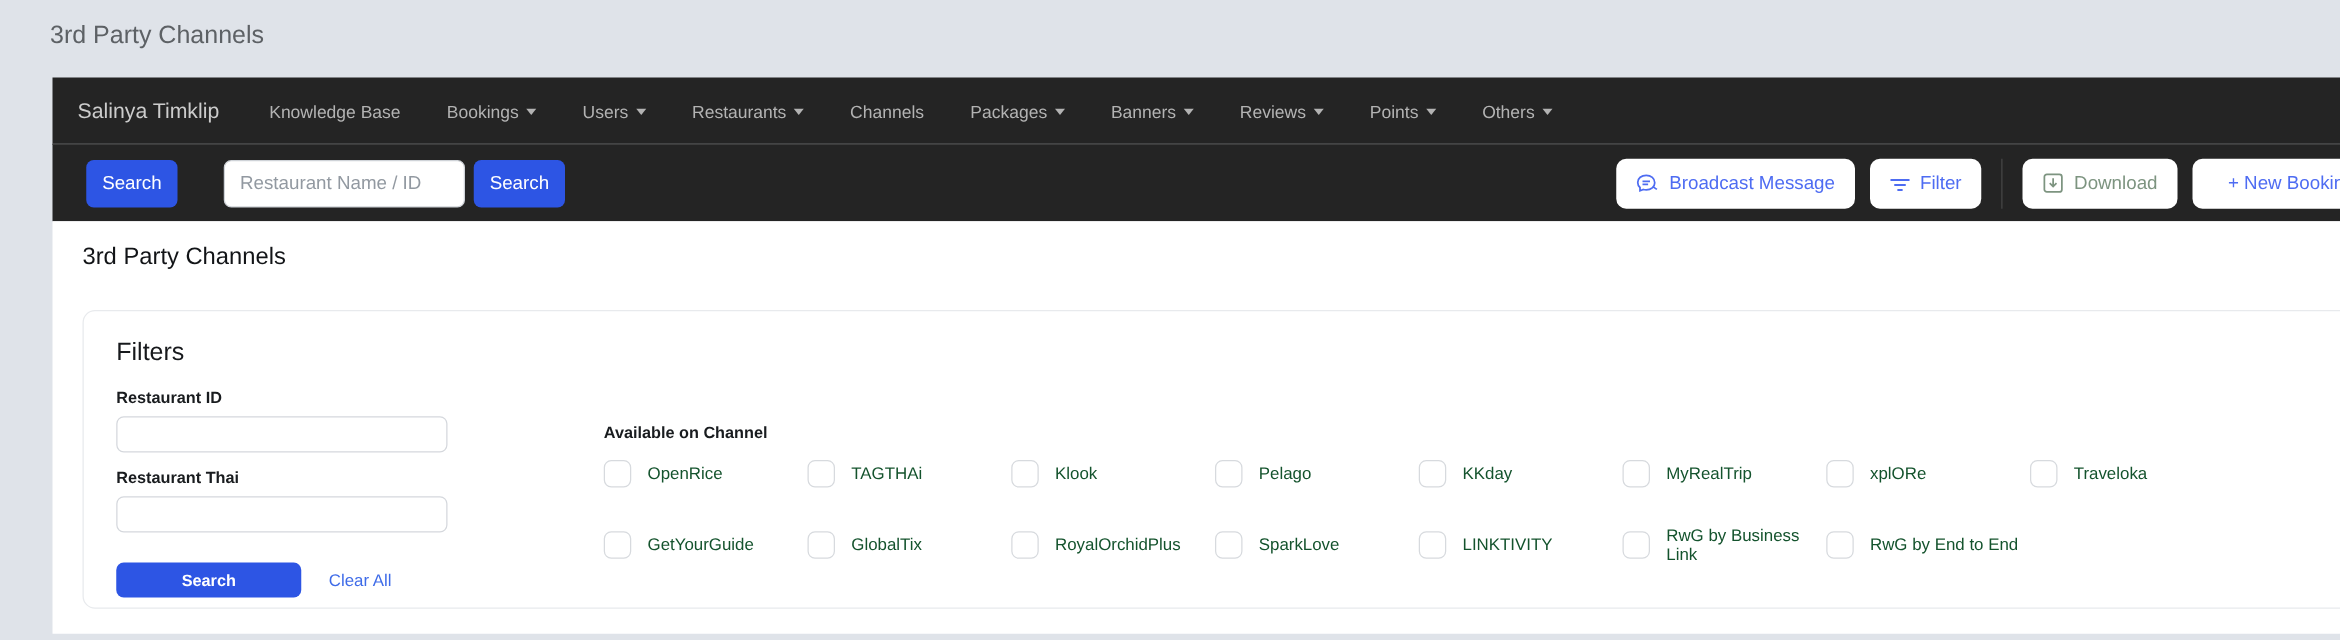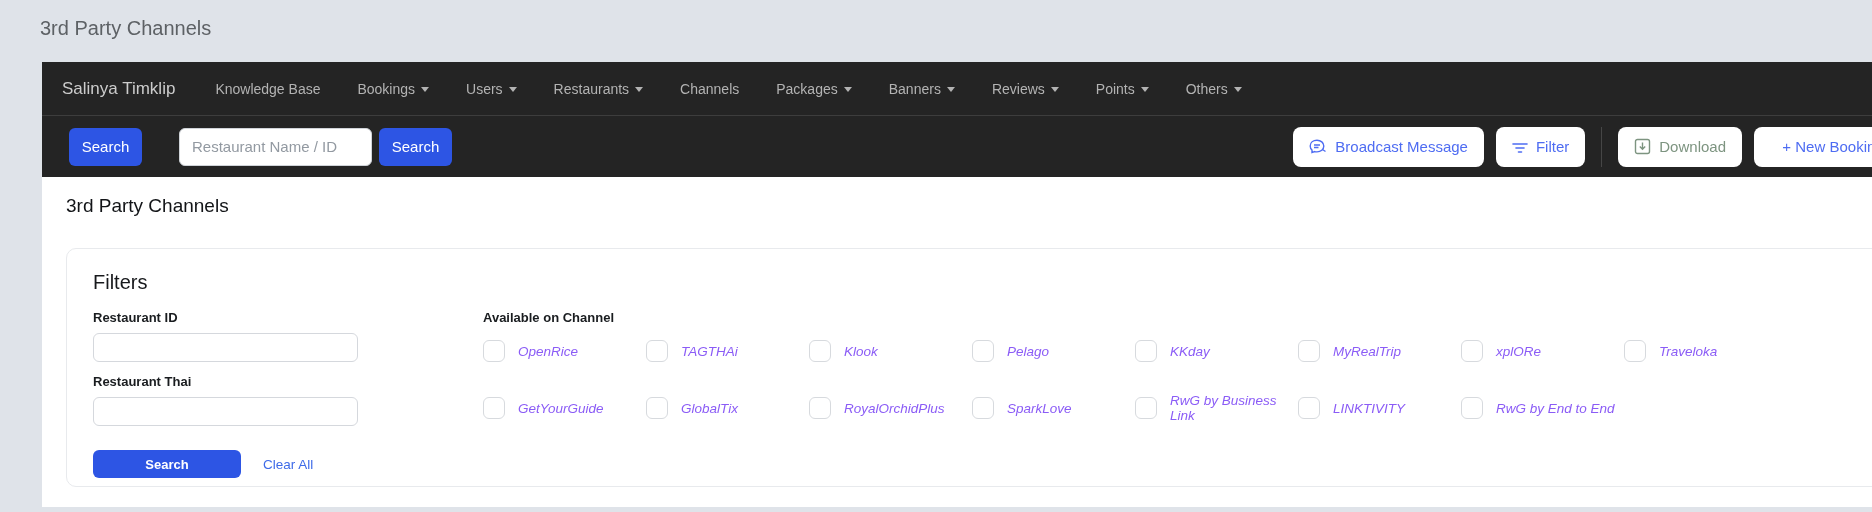--- a/index.html
+++ b/index.html
@@ -40,35 +40,35 @@
   .btn-green-text { color:#7d9480; }
   .v-divider { width:1px; align-self:stretch; background:#464646; margin:0 4px; }
   .btn-newbooking { width:158px; justify-content:center; }
 
   
   .main { position:absolute; left:42px; right:0; top:177px; height:330px; background:#ffffff; }
   .page-title { position:absolute; left:24px; top:18px; font-size:19px; font-weight:500; color:#121417; }
   .card { position:absolute; left:24px; right:-24px; top:71px; height:239px; background:#fff;
           border:1px solid #e8eaed; border-radius:10px; padding:22px 26px; }
   .filters-heading { font-size:20px; color:#17191c; margin-bottom:16px; }
-  .filters-body { display:flex; align-items:flex-start; }
+  .filters-body { display:flex; align-items:center; }
   .col-left { width:265px; flex:none; }
   .field-label { font-size:13px; font-weight:700; color:#191c1f; margin-bottom:8px; }
   .field-input { width:100%; height:29px; border:1px solid #d5d8dd; border-radius:6px; background:#fff;
                  font-size:13px; padding:0 10px; font-family:inherit; outline:none; }
   .mt { margin-top:12px; }
   .btn-row { display:flex; align-items:center; margin-top:24px; }
   .btn-search-blue { width:148px; height:28px; background:#2d55e4; color:#fff; border:none;
                      border-radius:6px; font-size:13px; font-weight:700; cursor:pointer; font-family:inherit; }
   .clear-link { margin-left:22px; font-size:13.5px; color:#3e6be8; cursor:pointer; text-decoration:none; }
   .col-right { margin-left:125px; flex:none; }
   .channel-grid { display:grid; grid-template-columns:repeat(8, 163px); row-gap:31px; margin-top:15px; }
   .channel-item { display:flex; align-items:center; gap:13px; cursor:pointer; }
   .checkbox { width:22px; height:22px; flex:none; background:#fff; border:1.5px solid #d7dade; border-radius:6px; }
-  .channel-label { font-size:13.5px; color:#8b5cf6;font-style:italic; }
+  .channel-label { font-size:13.5px; color:#14532d; }
 
   .icon-svg { display:block; }
 </style>
 </head>
 <body>
 
 <div class="window-title">3rd Party Channels</div>
 
 <nav class="navbar">
   <span class="brand">Salinya Timklip</span>
@@ -219,25 +219,25 @@
             <label class="channel-item">
               <span class="checkbox"></span>
               <span class="channel-label">RoyalOrchidPlus</span>
             </label>
             <label class="channel-item">
               <span class="checkbox"></span>
               <span class="channel-label">SparkLove</span>
             </label>
             <label class="channel-item">
               <span class="checkbox"></span>
+              <span class="channel-label">LINKTIVITY</span>
+            </label>
+            <label class="channel-item">
+              <span class="checkbox"></span>
               <span class="channel-label">RwG by Business Link</span>
-            </label>
-            <label class="channel-item">
-              <span class="checkbox"></span>
-              <span class="channel-label">LINKTIVITY</span>
             </label>
             <label class="channel-item">
               <span class="checkbox"></span>
               <span class="channel-label">RwG by End to End</span>
             </label>
           </div>
       </div>
     </div>
   </section>
 </main>

